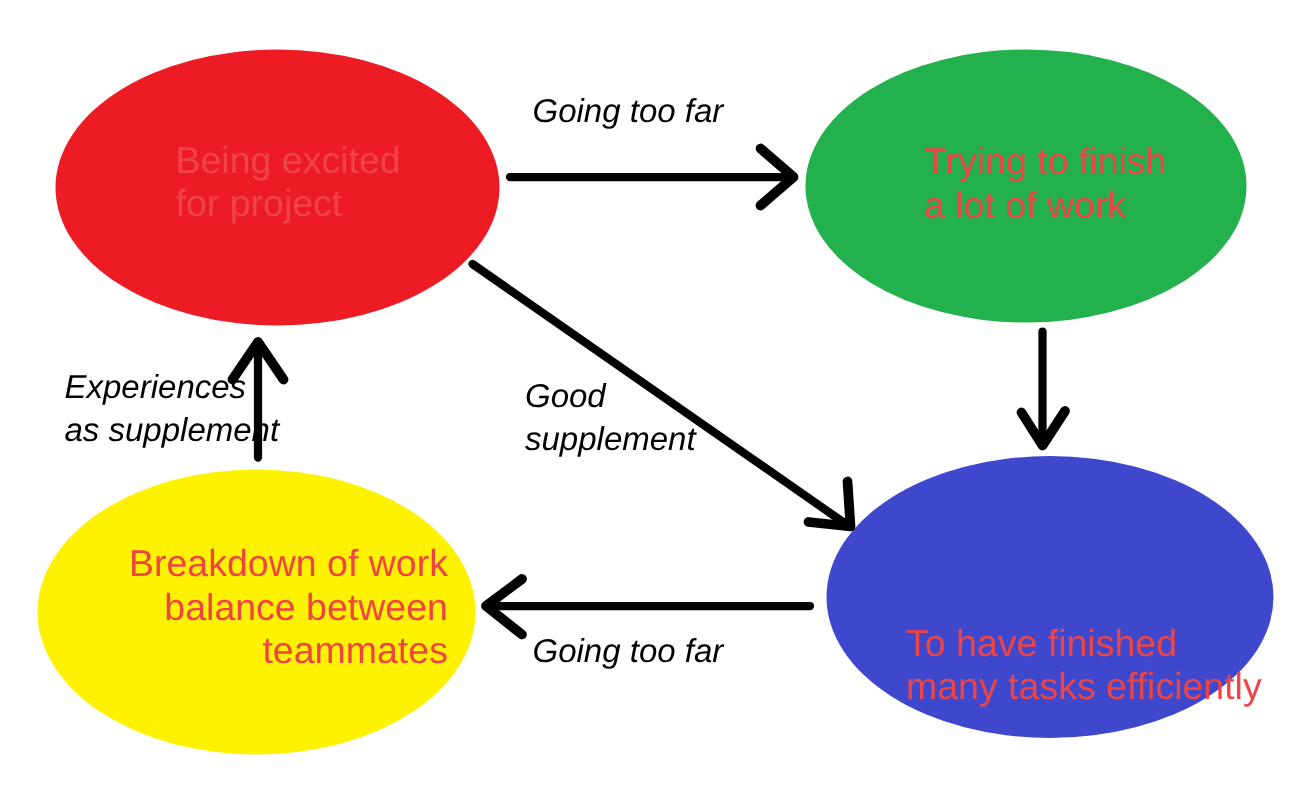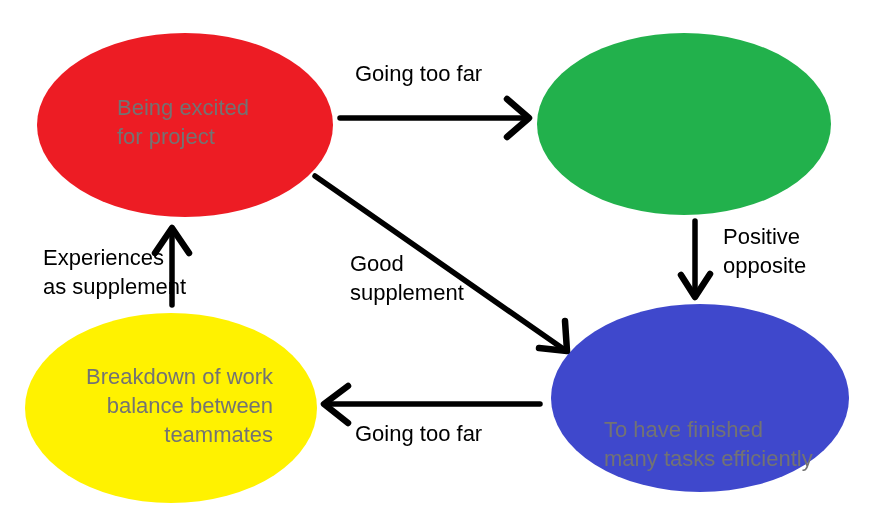--- a/index.html
+++ b/index.html
@@ -15,30 +15,31 @@
     overflow: hidden;
     font-family: "Liberation Sans", sans-serif;
   }
   .canvas svg {
     position: absolute;
     left: 0;
     top: 0;
   }
   .node-text {
     position: absolute;
-    font-size: 22px;
+    font-size: 25px;
     line-height: 29px;
-    color: #737373;
+    color: #ef4444;
     white-space: pre-line;
     text-align: left;
   }
   .edge-label {
     position: absolute;
     font-size: 22px;
     line-height: 29px;
+    font-style: italic;
     color: #000000;
     white-space: pre-line;
     text-align: left;
   }
   
   .t-red    { left: 117px; top:  93px; }
   .t-green  { left: 616px; top:  94px; }
   .t-blue   { left: 604px; top: 367px; margin-top: 48px; }
   .t-yellow { left:  86px; top: 362px; text-align: right; }
   
@@ -84,28 +85,28 @@
 
       <g>
         <line x1="172" y1="305" x2="172" y2="233"></line>
         <polyline points="155,253 172,228 189,253" stroke-width="6.5"></polyline>
       </g>
     </g>
   </svg>
 
   <div class="node-text t-red">Being excited
 for project</div>
+  <div class="node-text t-green">Trying to finish
+a lot of work</div>
   <div class="node-text t-blue">To have finished
 many tasks efficiently</div>
   <div class="node-text t-yellow">Breakdown of work
 balance between
 teammates</div>
 
   <div class="edge-label l-top">Going too far</div>
-  <div class="edge-label l-right">Positive
-opposite</div>
   <div class="edge-label l-diag">Good
 supplement</div>
   <div class="edge-label l-bottom">Going too far</div>
   <div class="edge-label l-left">Experiences
 as supplement</div>
 
 </div>
 
 </body></html>

